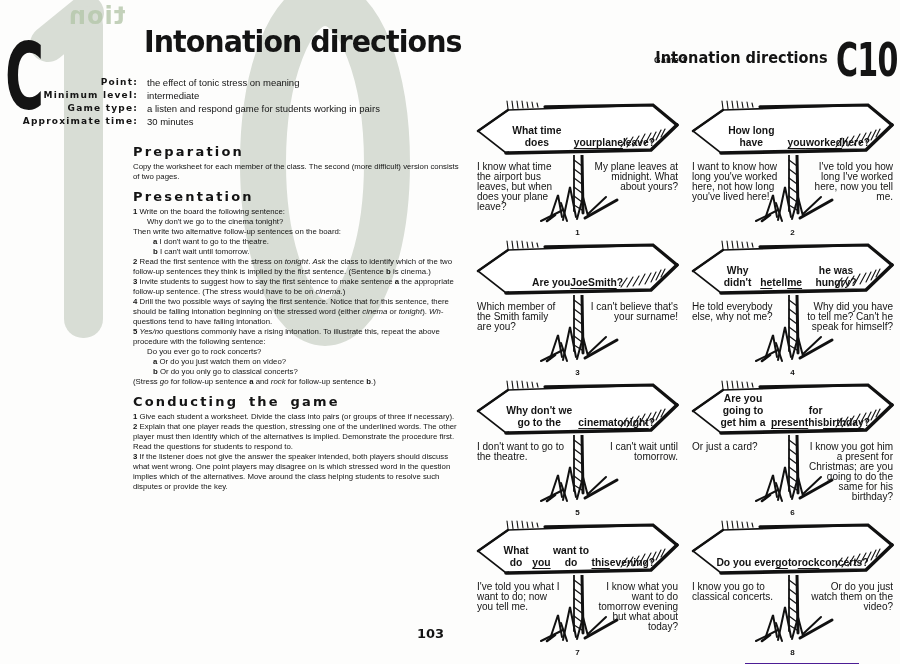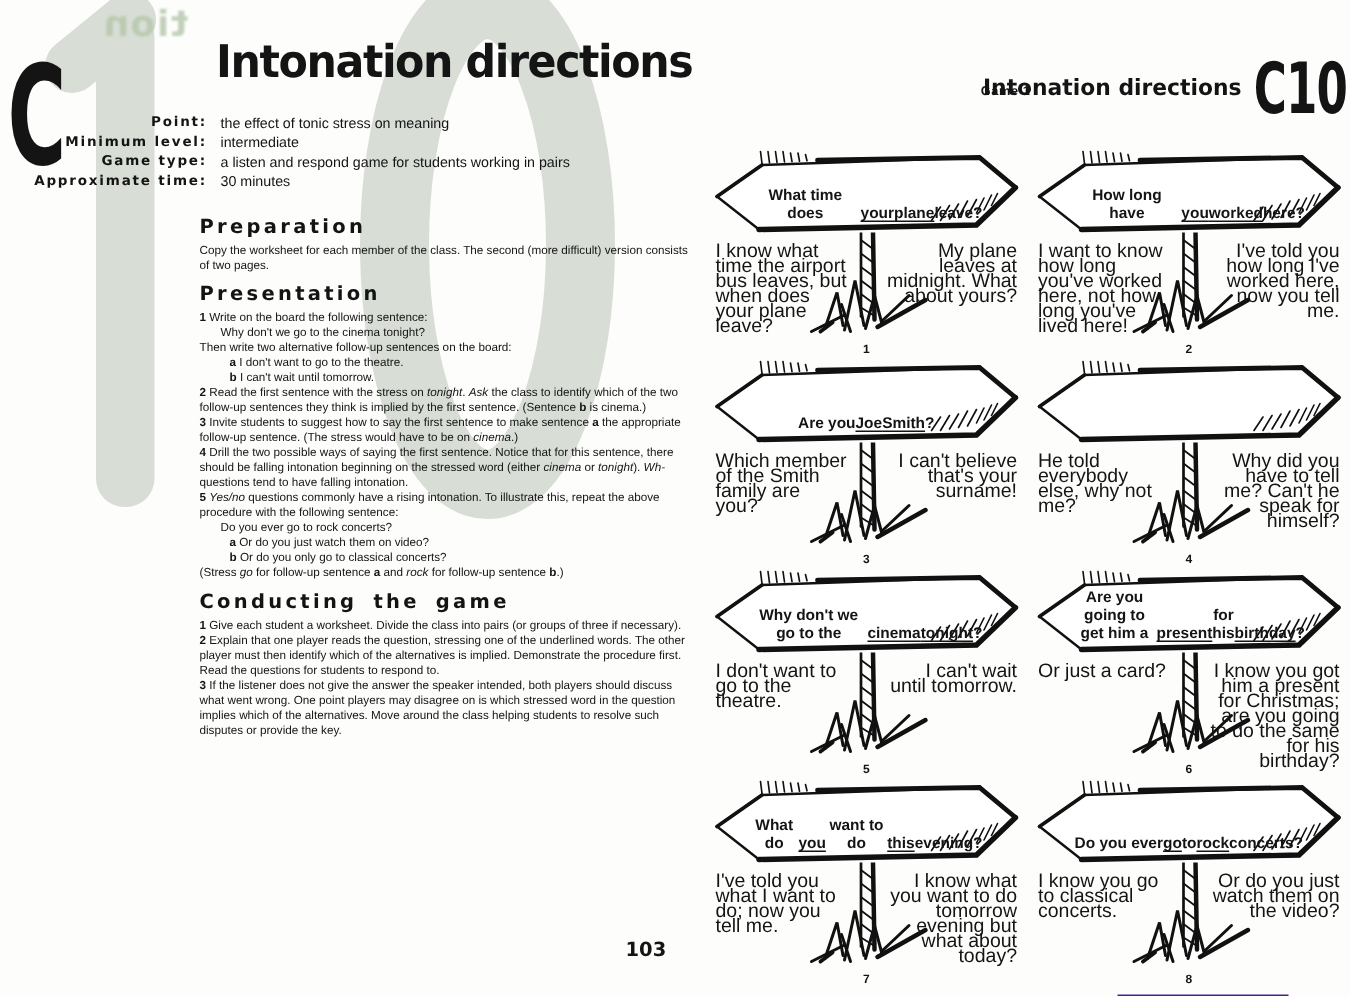--- a/index.html
+++ b/index.html
@@ -37,21 +37,21 @@
     font-size:15px;transform:scaleX(.97);transform-origin:right top;white-space:nowrap;}
   #rp-game-label{position:absolute;right:213px;top:19px;font-weight:bold;font-size:8.5px;letter-spacing:.4px;}
   #sign-grid{position:absolute;left:5px;top:64px;width:420px;display:grid;
     grid-template-columns:205px 205px;column-gap:10px;row-gap:2px;}
   .sign{position:relative;width:205px;height:138px;}
   .plank-wrap{position:absolute;left:0;top:0;width:205px;height:58px;}
   .plank-svg{position:absolute;left:0;top:0;}
   .q{position:absolute;left:25px;right:25px;top:5px;bottom:9px;display:flex;align-items:flex-end;justify-content:center;
     text-align:center;font-weight:bold;font-size:10.3px;line-height:12px;}
   .post-svg{position:absolute;left:0;top:55px;}
-  .ans{position:absolute;top:62px;width:88px;font-size:13px;line-height:10px;}
+  .ans{position:absolute;top:62px;width:88px;font-size:10px;line-height:10px;}
   .ans-l{left:2px;text-align:left;}
   .ans-r{right:2px;text-align:right;}
   .num{position:absolute;bottom:1px;left:50%;transform:translateX(-50%);font-size:8px;font-weight:bold;}
   #rp-footer{position:absolute;left:2px;top:627px;width:428px;height:22px;font-size:8px;}
   #footer-line{position:absolute;left:0;top:4px;white-space:nowrap;}
   #footer-book{font-weight:bold;}
   #photocopiable-badge{position:absolute;left:273px;top:0px;background:#4c1d95;color:#ffffff;
     font-weight:bold;font-style:italic;font-size:9px;letter-spacing:1.5px;padding:3px 9px 3px 7px;}
   #right-page-num{position:absolute;right:10px;top:0px;font-family:"DejaVu Sans",sans-serif;font-weight:bold;font-size:13px;}
   .sstroke{stroke:#111;fill:none;stroke-linecap:round;}
@@ -330,20 +330,27 @@
           <path d="M146,47 L152,38"></path>
                 <path d="M152,47 L158,37"></path>
                 <path d="M158,46 L164,36"></path>
           <path d="M164,45 L170,34"></path>
                 <path d="M170,44 L176,33"></path>
                 <path d="M176,42 L181,32"></path>
           <path d="M181,40 L186,30"></path>
                 <path d="M186,37 L190,29"></path>
         </g>
       </svg>
+      <div class="q">
+              <span>Why didn't </span>
+              <span class="ul">he</span>
+              <span> tell </span>
+              <span class="ul">me</span>
+              <span> he was hungry?</span>
+            </div>
     </div>
     <svg class="post-svg" width="205" height="76" viewBox="0 0 205 76">
       <path class="sstroke" d="M99,0 L99,56" stroke-width="1.8"></path>
       <path class="sstroke" d="M107,0 L108,58" stroke-width="3"></path>
       <g class="sstroke" stroke-width="1.2">
         <path d="M99,5 L107,11"></path>
               <path d="M99,14 L107,20"></path>
               <path d="M99,23 L107,29"></path>
         <path d="M99,32 L107,38"></path>
               <path d="M99,41 L107,47"></path>

